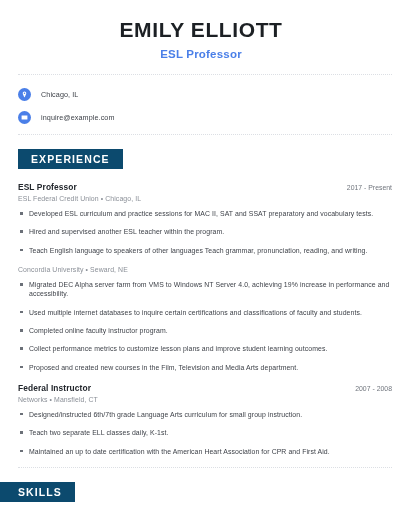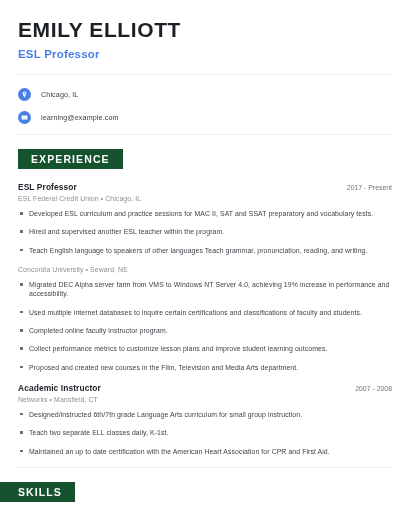--- a/index.html
+++ b/index.html
@@ -21,20 +21,21 @@
     width: 410px;
     height: 530px;
     background: #ffffff;
     position: relative;
     padding: 0;
   }
 
   
   .header {
     padding: 18px 26px 0 18px;
+    text-align: center;
   }
 
   .name {
     font-size: 21px;
     font-weight: bold;
     letter-spacing: 0.6px;
     color: #1c2024;
     line-height: 1.15;
   }
 
@@ -92,21 +93,21 @@
     border-top: 1px dotted #dcdfe4;
     height: 0;
   }
 
   .badge-wrap {
     padding-top: 14px;
   }
 
   .badge {
     display: inline-block;
-    background: #14532d;
+    background: #0c4a6e;
     color: #ffffff;
     font-size: 10.5px;
     font-weight: bold;
     letter-spacing: 1.1px;
     padding: 4px 13px 4px 13px;
     margin-left: 18px;
   }
   .badge.flush {
     margin-left: 0;
     padding-left: 18px;
@@ -196,21 +197,21 @@
       <span class="contact-text">Chicago, IL</span>
     </div>
 
 
     <div class="contact-row">
       <span class="contact-icon">
         <svg width="7" height="7" viewBox="0 0 24 24" fill="#ffffff">
           <path d="M2 5h20v14H2V5zm10 8L3.3 6.6h17.4L12 13z"></path>
         </svg>
       </span>
-      <span class="contact-text">learning@example.com</span>
+      <span class="contact-text">inquire@example.com</span>
     </div>
 
   </div>
 
   <div class="section">
     <div class="section-divider"></div>
     <div class="badge-wrap">
       <span class="badge">EXPERIENCE</span>
     </div>
 
@@ -235,21 +236,21 @@
           <li>Migrated DEC Alpha server farm from VMS to Windows NT Server 4.0, achieving 19% increase in performance and accessibility.</li>
           <li>Used multiple internet databases to inquire certain certifications and classifications of faculty and students.</li>
           <li>Completed online faculty instructor program.</li>
           <li>Collect performance metrics to customize lesson plans and improve student learning outcomes.</li>
           <li>Proposed and created new courses in the Film, Television and Media Arts department.</li>
         </ul>
       </div>
 
       <div class="entry">
         <div class="entry-top">
-          <span class="entry-role">Academic Instructor</span>
+          <span class="entry-role">Federal Instructor</span>
           <span class="entry-dates">2007 - 2008</span>
         </div>
         <div class="entry-org">Networks  •  Mansfield, CT</div>
         <ul class="bullets">
           <li>Designed/instructed 6th/7th grade Language Arts curriculum for small group instruction.</li>
           <li>Teach two separate ELL classes daily, K-1st.</li>
           <li>Maintained an up to date certification with the American Heart Association for CPR and First Aid.</li>
         </ul>
       </div>
 

